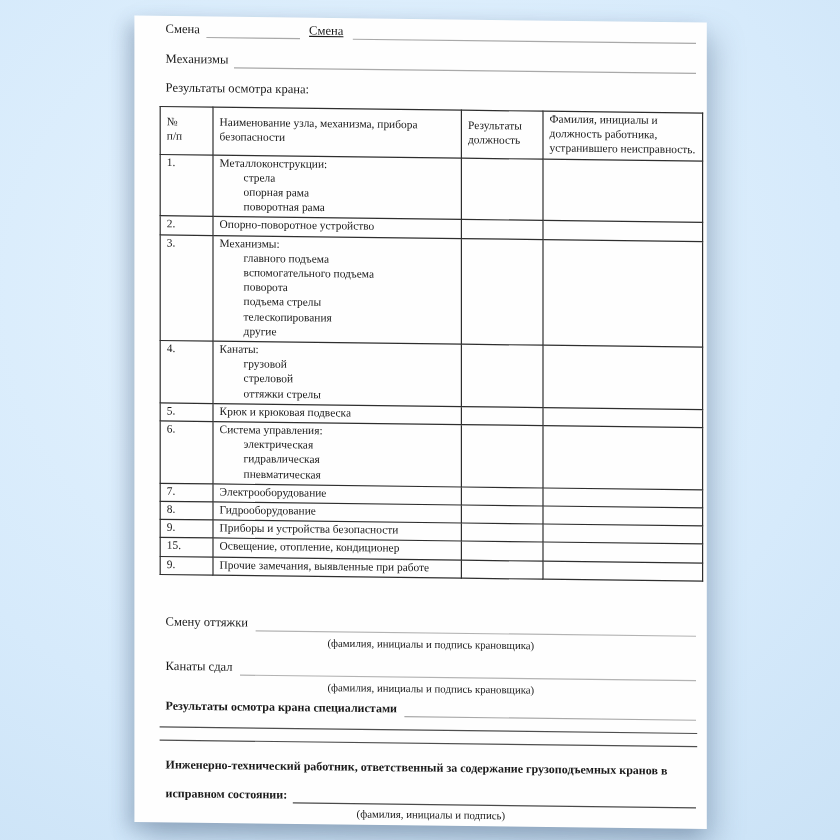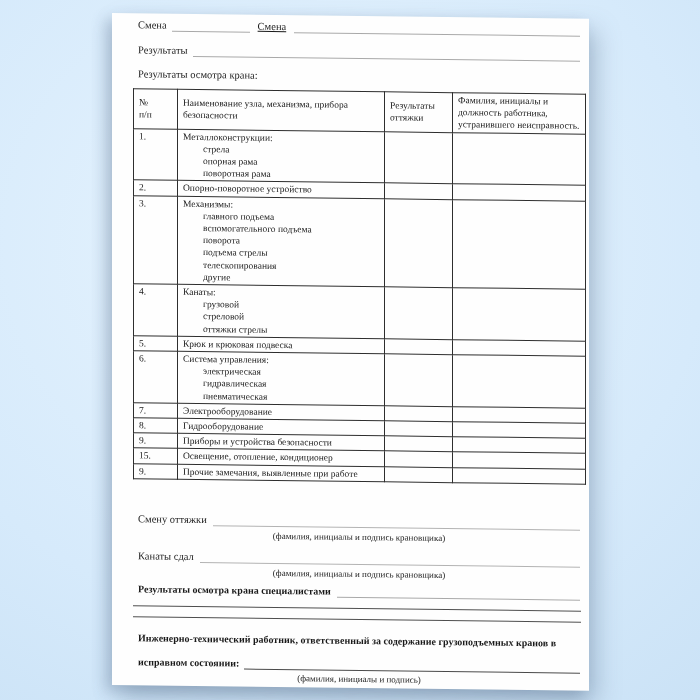--- a/index.html
+++ b/index.html
@@ -46,41 +46,41 @@
 <div class="sheet">
 
   <div class="abs frow" style="top:5px;">
     <span class="lbl">Смена</span>
     <span class="u" style="width:78px; margin-left:5px;"></span>
     <span class="lbl" style="margin-left:8px;text-decoration:underline;">Смена</span>
     <span class="u grow" style="margin-left:8px;"></span>
   </div>
 
   <div class="abs frow" style="top:30px;">
-    <span class="lbl">Результаты</span>
+    <span class="lbl">Механизмы</span>
     <span class="u grow" style="margin-left:5px;"></span>
   </div>
 
   <div class="abs lbl" style="top:55px; left:26px;">Результаты осмотра крана:</div>
 
   <table class="insp">
     <colgroup>
         <col style="width:44px">
         <col style="width:207px">
         <col style="width:68px">
         <col style="width:133px">
       </colgroup>
     <tbody>
         <tr>
       <th>
         <div>№</div>
         <div>п/п</div>
       </th>
       <th>Наименование узла, механизма, прибора безопасности</th>
-      <th>Результаты оттяжки</th>
+      <th>Результаты должность</th>
       <th>Фамилия, инициалы и должность работника, устранившего неисправность.</th>
     </tr>
 
     <tr>
       <td>1.</td>
       <td>
         <div>Металлоконструкции:</div>
         <div class="sub">стрела</div>
         <div class="sub">опорная рама</div>
         <div class="sub">поворотная рама</div>

